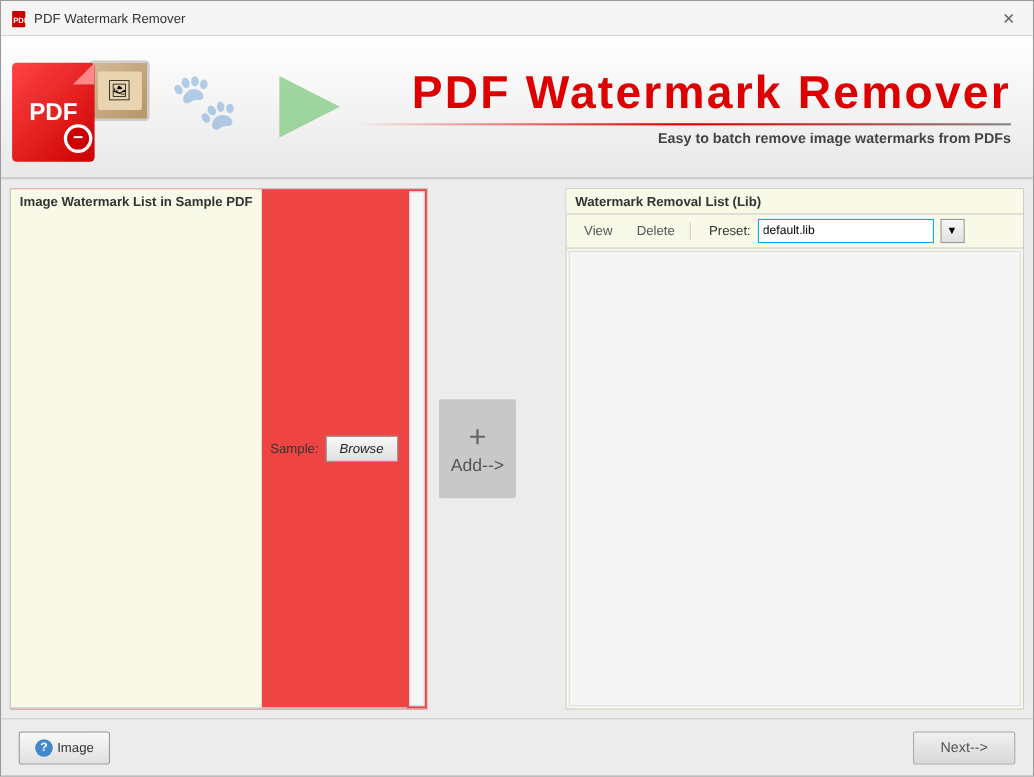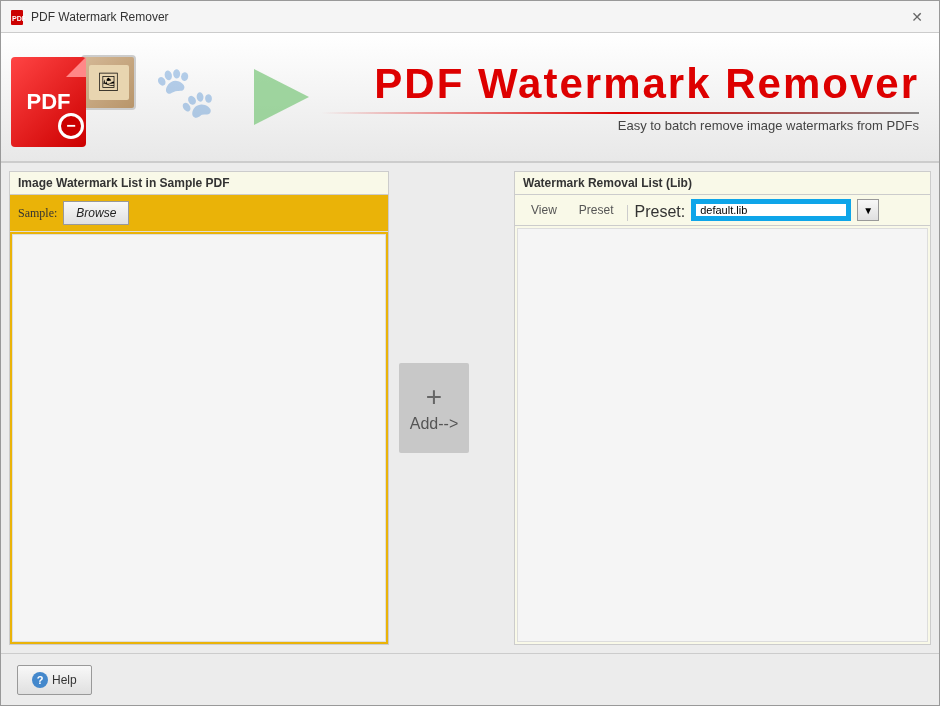--- a/index.html
+++ b/index.html
@@ -184,20 +184,21 @@
     .header-subtitle-line {
       width: 100%;
       height: 2px;
       background: linear-gradient(to right, transparent, #dd0000, #888);
       margin: 4px 0;
     }
     .header-subtitle {
       font-size: 13px;
       color: #444;
       text-align: right;
+      font-weight: bold;
     }
 
     
     .main-content {
       flex: 1;
       display: flex;
       flex-direction: column;
       background: #ececec;
       overflow: hidden;
     }
@@ -210,25 +211,25 @@
     }
 
     
     .left-panel {
       width: 380px;
       display: flex;
       flex-direction: column;
       flex-shrink: 0;
     }
     .panel-group {
-      background: #eab308;
+      background: #ef4444;
       border: 1px solid #ccc;
       flex: 1;
       display: flex;
-      flex-direction: column;
+      flex-direction: row;
       position: relative;
     }
     .panel-title {
       font-size: 12px;
       font-weight: bold;
       color: #333;
       background: #f9f9e8;
       padding: 4px 8px;
       border-bottom: 1px solid #ccc;
     }
@@ -236,21 +237,20 @@
       display: flex;
       align-items: center;
       padding: 6px 8px;
       gap: 6px;
       border-bottom: 1px solid #ddd;
     }
     .sample-label {
       font-size: 12px;
       color: #333;
       white-space: nowrap;
-      font-family: Liberation Serif, serif;
     }
     .sample-input {
       flex: 1;
       height: 22px;
       border: 1px solid #0078d7;
       background: #cce8ff;
       padding: 2px 4px;
       font-size: 11px;
       color: #333;
       outline: none;
@@ -315,48 +315,48 @@
     }
     .right-group {
       background: #f9f9e8;
       border: 1px solid #ccc;
       flex: 1;
       display: flex;
       flex-direction: column;
     }
     .right-toolbar {
       display: flex;
-      align-items: flex-end;
+      align-items: center;
       padding: 4px 8px;
       gap: 6px;
       border-bottom: 1px solid #ccc;
     }
     .toolbar-btn {
       height: 22px;
       padding: 0 8px;
       background: transparent;
       border: none;
       font-size: 12px;
       color: #555;
       cursor: pointer;
     }
     .toolbar-separator {
       width: 1px;
       height: 16px;
       background: #ccc;
     }
     .preset-label {
-      font-size: 16px;
+      font-size: 12px;
       color: #333;
-      margin-left: 0;
+      margin-left: 10px;
     }
     .preset-input {
       height: 22px;
       width: 160px;
-      border: 5px solid #0ea5e9;
+      border: 1px solid #0ea5e9;
       padding: 2px 4px;
       font-size: 11px;
       background: white;
     }
     .preset-dropdown {
       height: 22px;
       width: 22px;
       border: 1px solid #999;
       background: linear-gradient(to bottom, #f8f8f8, #e0e0e0);
       cursor: pointer;
@@ -483,31 +483,32 @@
         <span class="add-plus">+</span>
         <span class="add-label">Add--&gt;</span>
       </button>
     </div>
 
     <div class="right-panel">
       <div class="right-group">
         <div class="panel-title">Watermark Removal List (Lib)</div>
         <div class="right-toolbar">
           <button class="toolbar-btn">View</button>
-          <button class="toolbar-btn">Preset</button>
+          <button class="toolbar-btn">Delete</button>
           <div class="toolbar-separator"></div>
           <span class="preset-label">Preset:</span>
           <input class="preset-input" type="text" value="default.lib" style="">
           <div class="preset-dropdown">▼</div>
         </div>
         <div class="right-content-area"></div>
       </div>
     </div>
 
   </div>
 </div>
 
 <div class="bottom-bar">
   <button class="help-button">
     <div class="help-circle">?</div>
-    <span>Help</span>
+    <span>Image</span>
   </button>
+  <button class="next-button">Next--&gt;</button>
 </div>
 
 </body></html>

